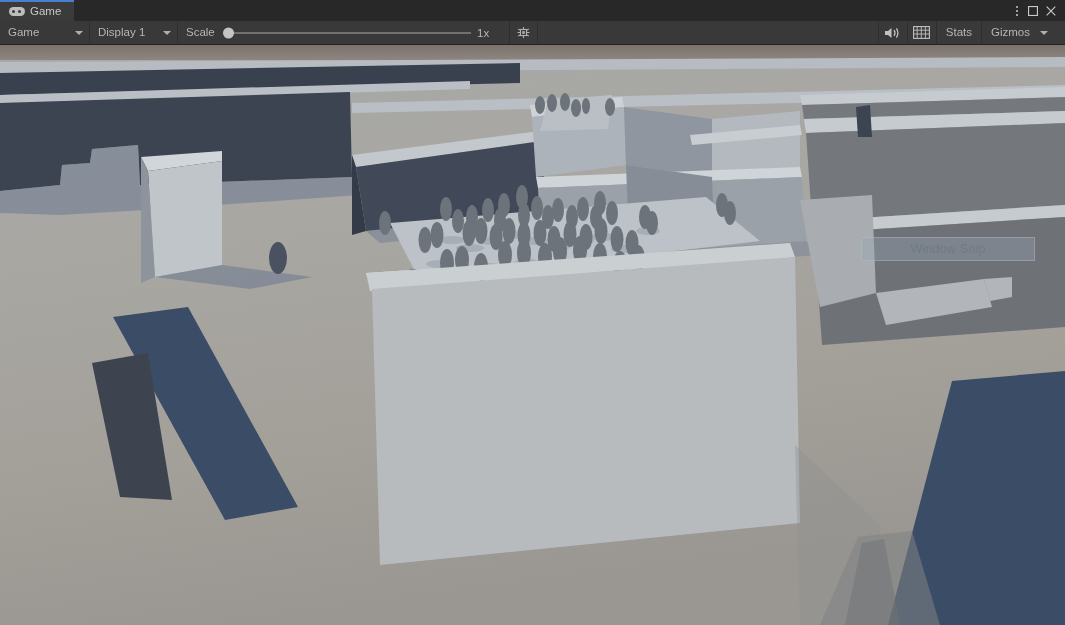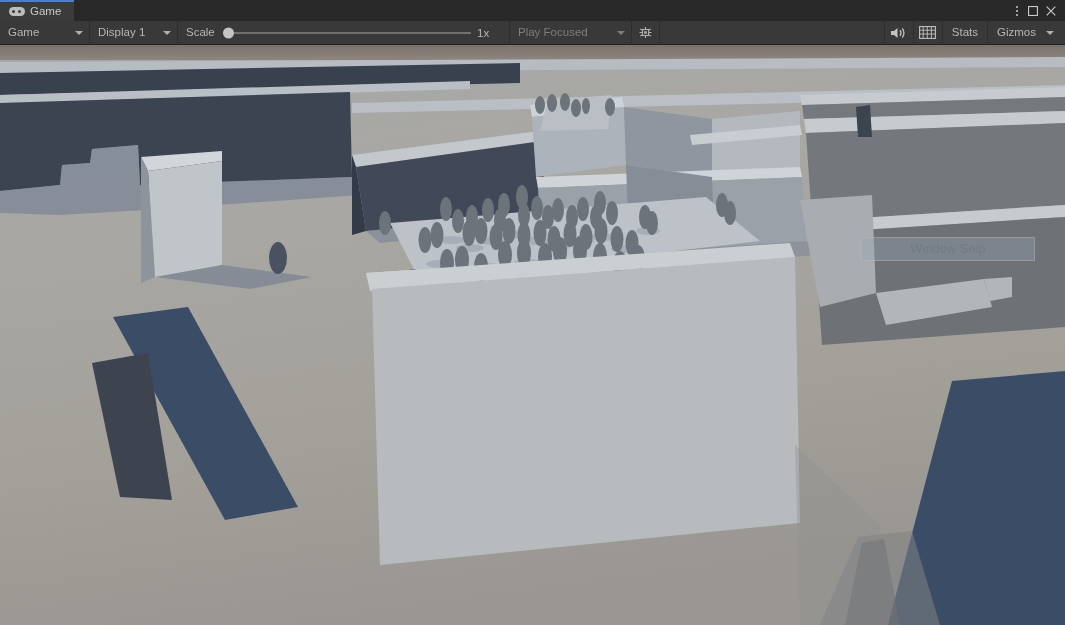--- a/index.html
+++ b/index.html
@@ -113,21 +113,21 @@
     width: 28px; height: 24px; display: flex; align-items: center;
     justify-content: center; border-right: 1px solid #2e2e2e;
   }
   .tb-gap { flex: 1 1 auto; height: 24px; border-right: 1px solid #2e2e2e; }
 
   .icobtn {
     width: 29px; height: 24px; display: flex; align-items: center;
     justify-content: center; border-right: 1px solid #2e2e2e;
   }
   .tb-stats { padding: 0 9px; }
-  .tb-gizmos { padding: 0 11px 0 9px; }
+  .tb-gizmos { padding: 0 17px 0 9px; }
 
   
   .gameview {
     position: absolute; left: 0; top: 45px; width: 1065px; height: 580px;
     overflow: hidden;
     background: #a3a19c;
   }
 
   
   .snip-btn {
@@ -187,24 +187,20 @@
 
     <div class="scale-wrap">
       <span class="tb-label">Scale</span>
       <span class="scale-track">
         <span class="line"></span>
         <span class="knob"></span>
       </span>
       <span class="scale-val">1x</span>
     </div>
 
-    <div class="tb-item dd-playmode">
-      <span class="tb-label">Play Focused</span>
-      <span class="caret dim"></span>
-    </div>
 
     <div class="bugbtn">
       <svg width="15" height="15" viewBox="0 0 15 15">
         <g stroke="#b0b0b0" stroke-width="1.1" fill="none">
           <rect x="4.5" y="4.5" width="6" height="6"></rect>
           <path d="M2.2 4 L4.5 5.2 M12.8 4 L10.5 5.2 M2.2 11 L4.5 9.8 M12.8 11 L10.5 9.8 M7.5 2 L7.5 4.5 M7.5 10.5 L7.5 13 M1.5 7.5 L4.5 7.5 M10.5 7.5 L13.5 7.5"></path>
         </g>
         <rect x="6.2" y="6.2" width="2.6" height="2.6" fill="#b0b0b0"></rect>
       </svg>
     </div>

